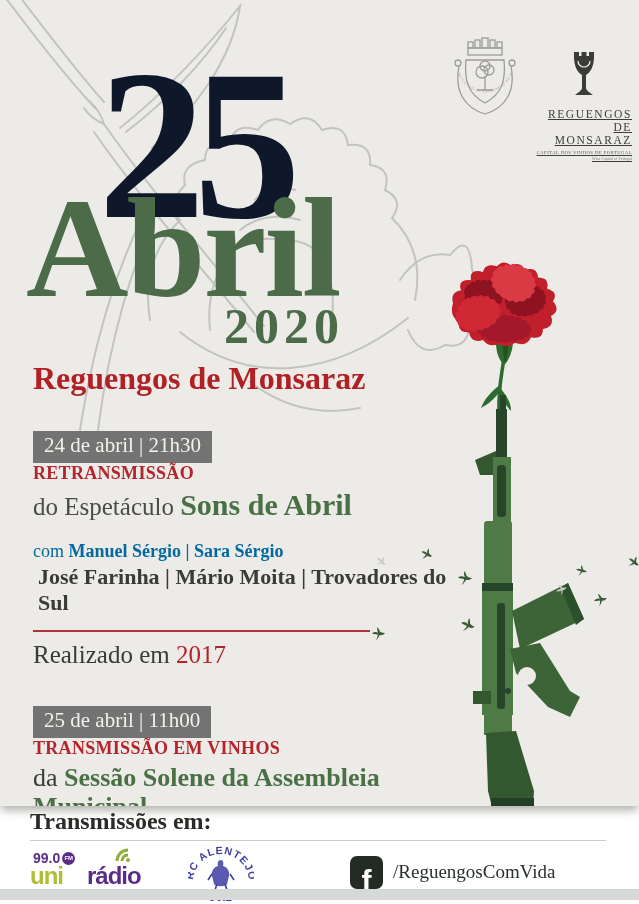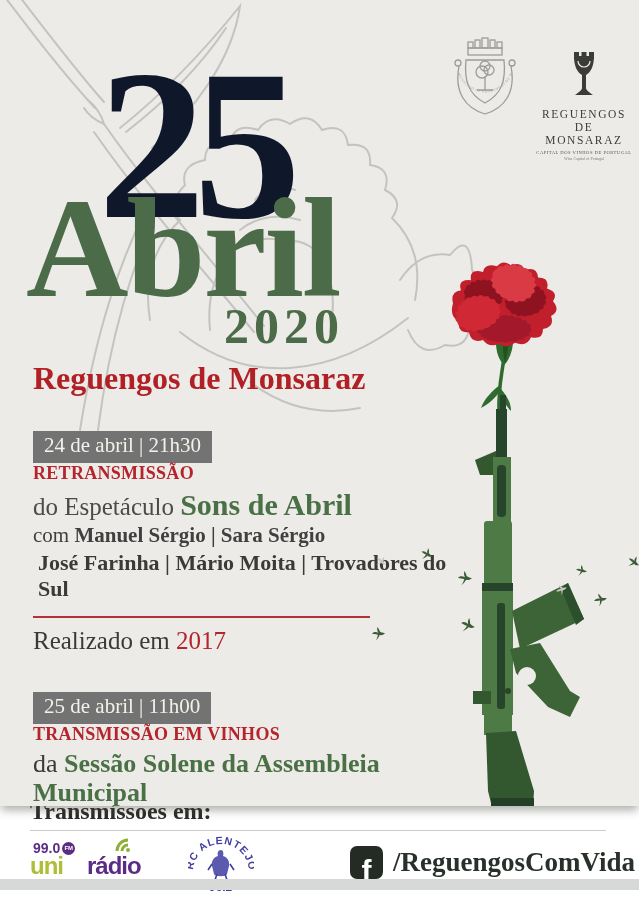--- a/index.html
+++ b/index.html
@@ -13,48 +13,48 @@
   .t-number{position:absolute;left:98px;top:37px;font-size:215px;line-height:1;font-weight:bold;
             letter-spacing:-12px;color:#0f172a;}
   .t-month{position:absolute;left:26px;top:177px;font-size:142px;line-height:1;font-weight:bold;
            letter-spacing:-2px;color:#4c6c49;}
   .t-year{position:absolute;left:224px;top:301px;font-size:50px;line-height:1;font-weight:bold;
           letter-spacing:5px;color:#4c6c49;}
   .t-place{position:absolute;left:33px;top:362px;font-size:32px;line-height:1;font-weight:bold;
            color:#b02025;}
   
   .crest{position:absolute;left:449px;top:36px;}
-  .wine{position:absolute;left:536px;top:52px;width:96px;text-align:center;color:#3c3c38;}
+  .wine{position:absolute;left:536px;top:52px;width:96px;text-align:right;color:#3c3c38;text-decoration:underline;}
   .wine svg{display:block;margin:0 auto 4px;}
   .wine-l1,.wine-l2{font-size:11.5px;letter-spacing:1.6px;line-height:1.15;}
   .wine-l3{font-size:4.6px;letter-spacing:.5px;color:#55554f;margin-top:2px;}
   .wine-l4{font-size:4px;color:#83837c;margin-top:1px;}
   
   .events{position:absolute;left:33px;top:431px;width:414px;}
   .badge{display:inline-block;background:#737373;color:#f3f2ea;font-size:21px;
          padding:3px 11px 6px;line-height:1.1;}
   .kicker{margin-top:0;font-size:18px;font-weight:bold;color:#b5242b;letter-spacing:.3px;}
   .showline{margin-top:4px;}
   .show-prefix{font-size:25px;color:#4b4b47;}
   .show-title{font-size:30px;font-weight:bold;color:#4a7045;}
-  .cast1{margin-top:1px;font-size:21px;color:#404040;}
+  .cast1{margin-top:19px;font-size:18px;color:#0369a1;}
   .cast1 b,.cast2{font-weight:bold;}
   .cast2{margin-top:2px;padding-left:5px;font-size:22px;color:#3a3a36;}
   .divider{width:337px;border:none;border-top:2.5px solid #b3323a;margin:14px 0 9px;}
   .note{font-size:25px;color:#3a3a36;}
   .note-year{color:#b5242b;font-weight:normal;}
   .ev2{margin-top:37px;}
   .body2{margin-top:5px;font-size:26px;font-weight:bold;color:#3a3a36;line-height:1.1;}
   .body-prefix{font-weight:normal;}
   .body-highlight{color:#4a7045;}
   
   .rifle{position:absolute;left:420px;top:245px;}
   .bird{position:absolute;}
   
-  .footer{position:absolute;left:0;bottom:14px;width:639px;height:98px;background:#fff;z-index:1;
+  .footer{position:absolute;left:0;bottom:4px;width:639px;height:98px;background:#fff;z-index:1;
           padding:0;box-sizing:border-box;}
   .footer-inner{padding:6px 0 0 30px;}
   .footer-label{font-size:24px;font-weight:bold;color:#2b2b28;}
   .footer-rule{width:576px;border:none;border-top:1px solid #cbcbc8;margin:5px 0 0;}
   .logos-row{display:flex;align-items:center;margin-top:6px;height:50px;}
   .bottom-edge{position:absolute;left:0;bottom:0;width:639px;height:11px;background:#d6d9d7;}
   
   .uniradio{position:relative;width:112px;font-family:"Liberation Sans",sans-serif;}
   .ur-top{display:flex;align-items:center;gap:2px;margin-left:3px;}
   .ur-freq{color:#5b2c85;font-weight:bold;font-size:14px;}
@@ -66,21 +66,21 @@
   .ur-radio{color:#5b2c85;margin-left:24px;}
   .ur-sub{font-size:5px;color:#7a5aa0;letter-spacing:.4px;text-align:right;margin-top:2px;}
   
   .rc{margin-left:46px;}
   
   .fb{margin-left:96px;display:flex;align-items:center;gap:10px;}
   .fb-icon{width:33px;height:33px;background:#242b24;border-radius:7px;overflow:hidden;
            display:flex;align-items:flex-end;justify-content:center;}
   .fb-f{color:#fff;font-family:"Liberation Sans",sans-serif;font-weight:bold;font-size:30px;
         line-height:.9;margin-bottom:-5px;}
-  .fb-handle{font-size:27px;font-weight:bold;color:#28302a;}
+  .fb-handle{font-size:19px;font-weight:normal;color:#28302a;}
 </style>
 </head>
 <body>
 
 <div class="page">
 
   <div class="poster">
 
     <svg class="sketch" width="480" height="470" viewBox="0 0 480 470">
       <g fill="none" stroke="#c3c3c0" stroke-width="2" stroke-linecap="round">

